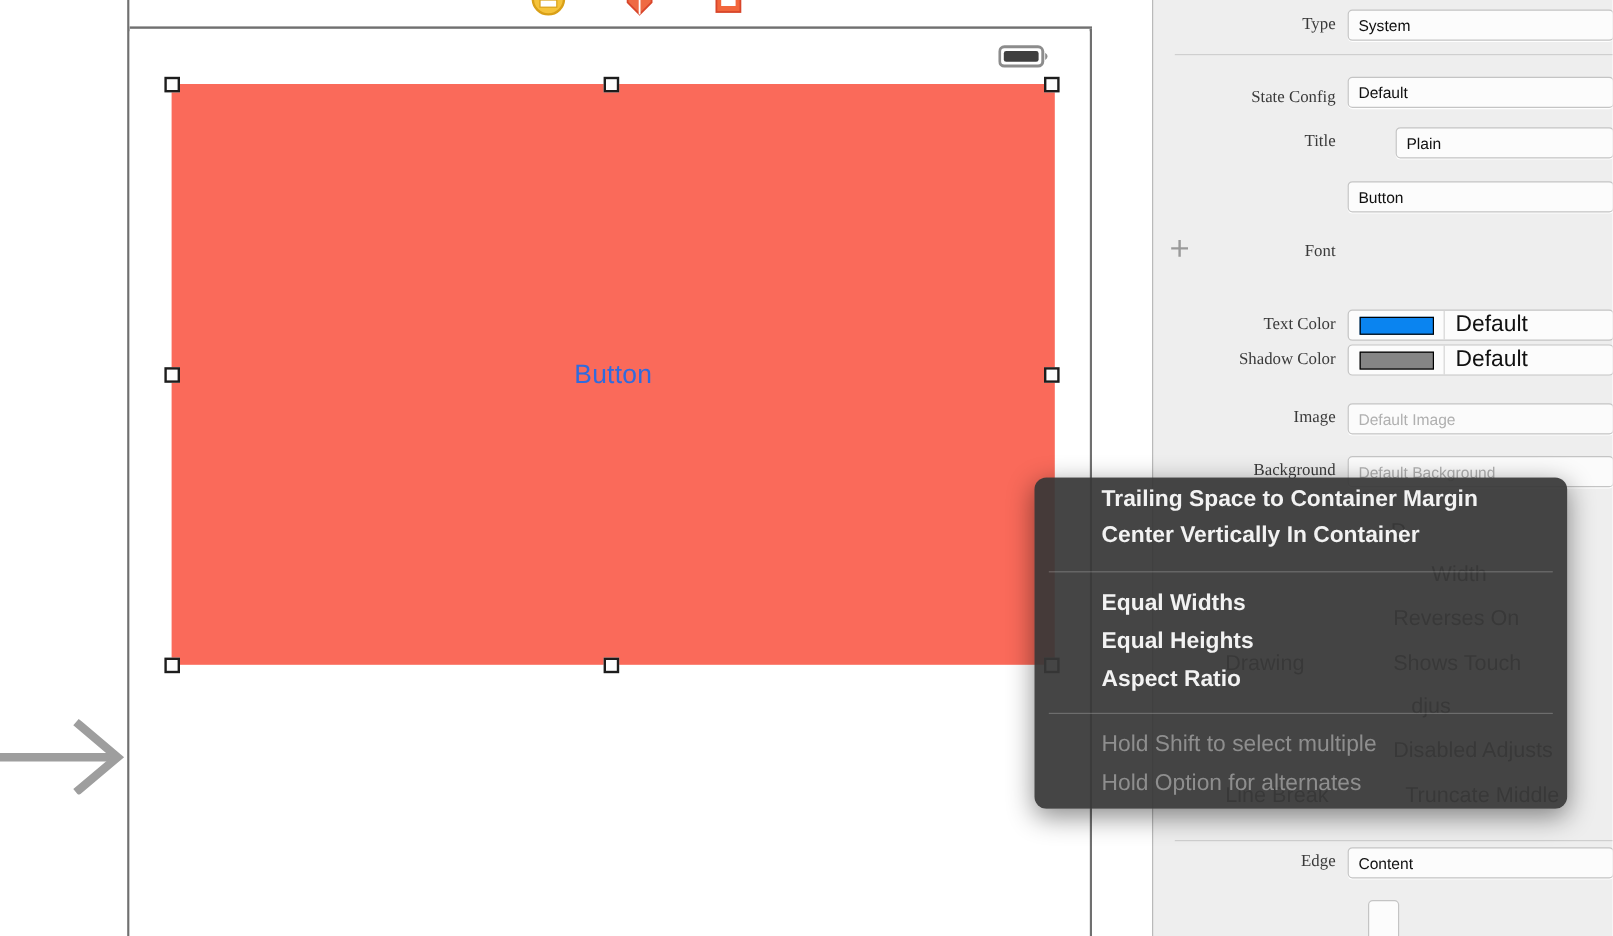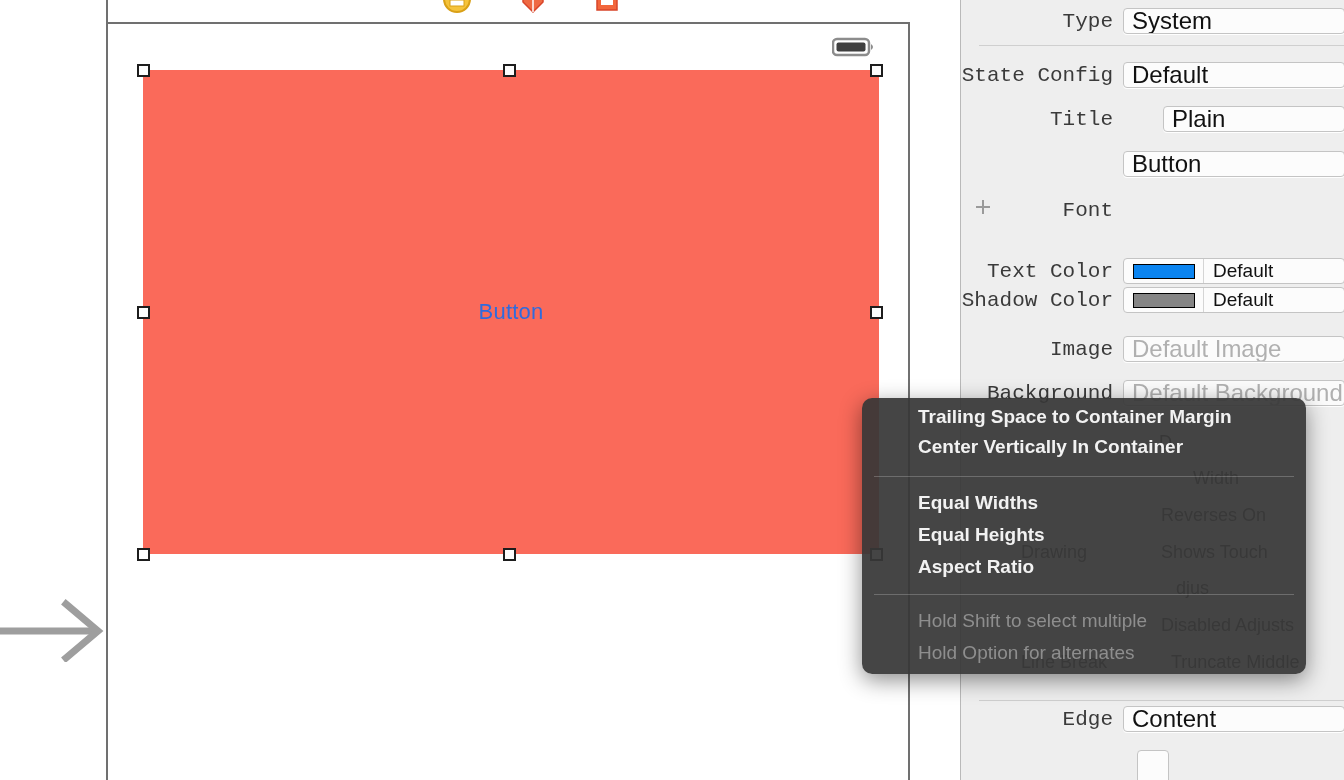--- a/index.html
+++ b/index.html
@@ -120,37 +120,37 @@
     width: 384px;
     height: 30px;
     display: flex;
     align-items: center;
   }
   .insp-label {
     width: 162px;
     text-align: right;
     padding-right: 10px;
     box-sizing: border-box;
-    font-size: 21px;
+    font-size: 14px;
     color: #3a3a3a;
-    font-family: Liberation Mono, monospace;
+    font-family: Liberation Serif, serif;
     white-space: nowrap;
     overflow: hidden;
   }
   .insp-field {
     flex: 1;
     height: 26px;
     background: #fcfcfc;
     border: 1px solid #c4c4c4;
     border-radius: 4px;
     box-sizing: border-box;
     display: flex;
     align-items: center;
     padding-left: 8px;
-    font-size: 24px;
+    font-size: 13px;
     color: #111111;
     font-family: "Liberation Sans", sans-serif;
     white-space: nowrap;
     overflow: hidden;
     box-shadow: 0 1px 0 rgba(255,255,255,0.9);
   }
   .insp-field.placeholder { color: #b0b0b0; background: #fbfbfb; }
   .insp-field.combo { position: relative; }
 
   .color-field {
@@ -319,21 +319,21 @@
     <div class="ghost" style="left:200px; top:615px; color:#4a4a4a;">Disabled Adjusts</div>
     <div class="ghost" style="left:60px;  top:652px; color:#4a4a4a;">Line Break</div>
     <div class="ghost" style="left:210px; top:652px; color:#4a4a4a;">Truncate Middle</div>
 
     <div class="insp-row" style="top:6px;">
       <div class="insp-label">Type</div>
       <div class="insp-field combo">System</div>
     </div>
     <div class="insp-sep" style="top:45px;"></div>
 
-    <div class="insp-row" style="top:60px;">
+    <div class="insp-row" style="top:60px;align-items:flex-end;">
       <div class="insp-label">State Config</div>
       <div class="insp-field combo">Default</div>
     </div>
 
     <div class="insp-row" style="top:104px;gap:40px;">
       <div class="insp-label">Title</div>
       <div class="insp-field combo">Plain</div>
     </div>
 
     <div class="insp-row" style="top:149px;">

